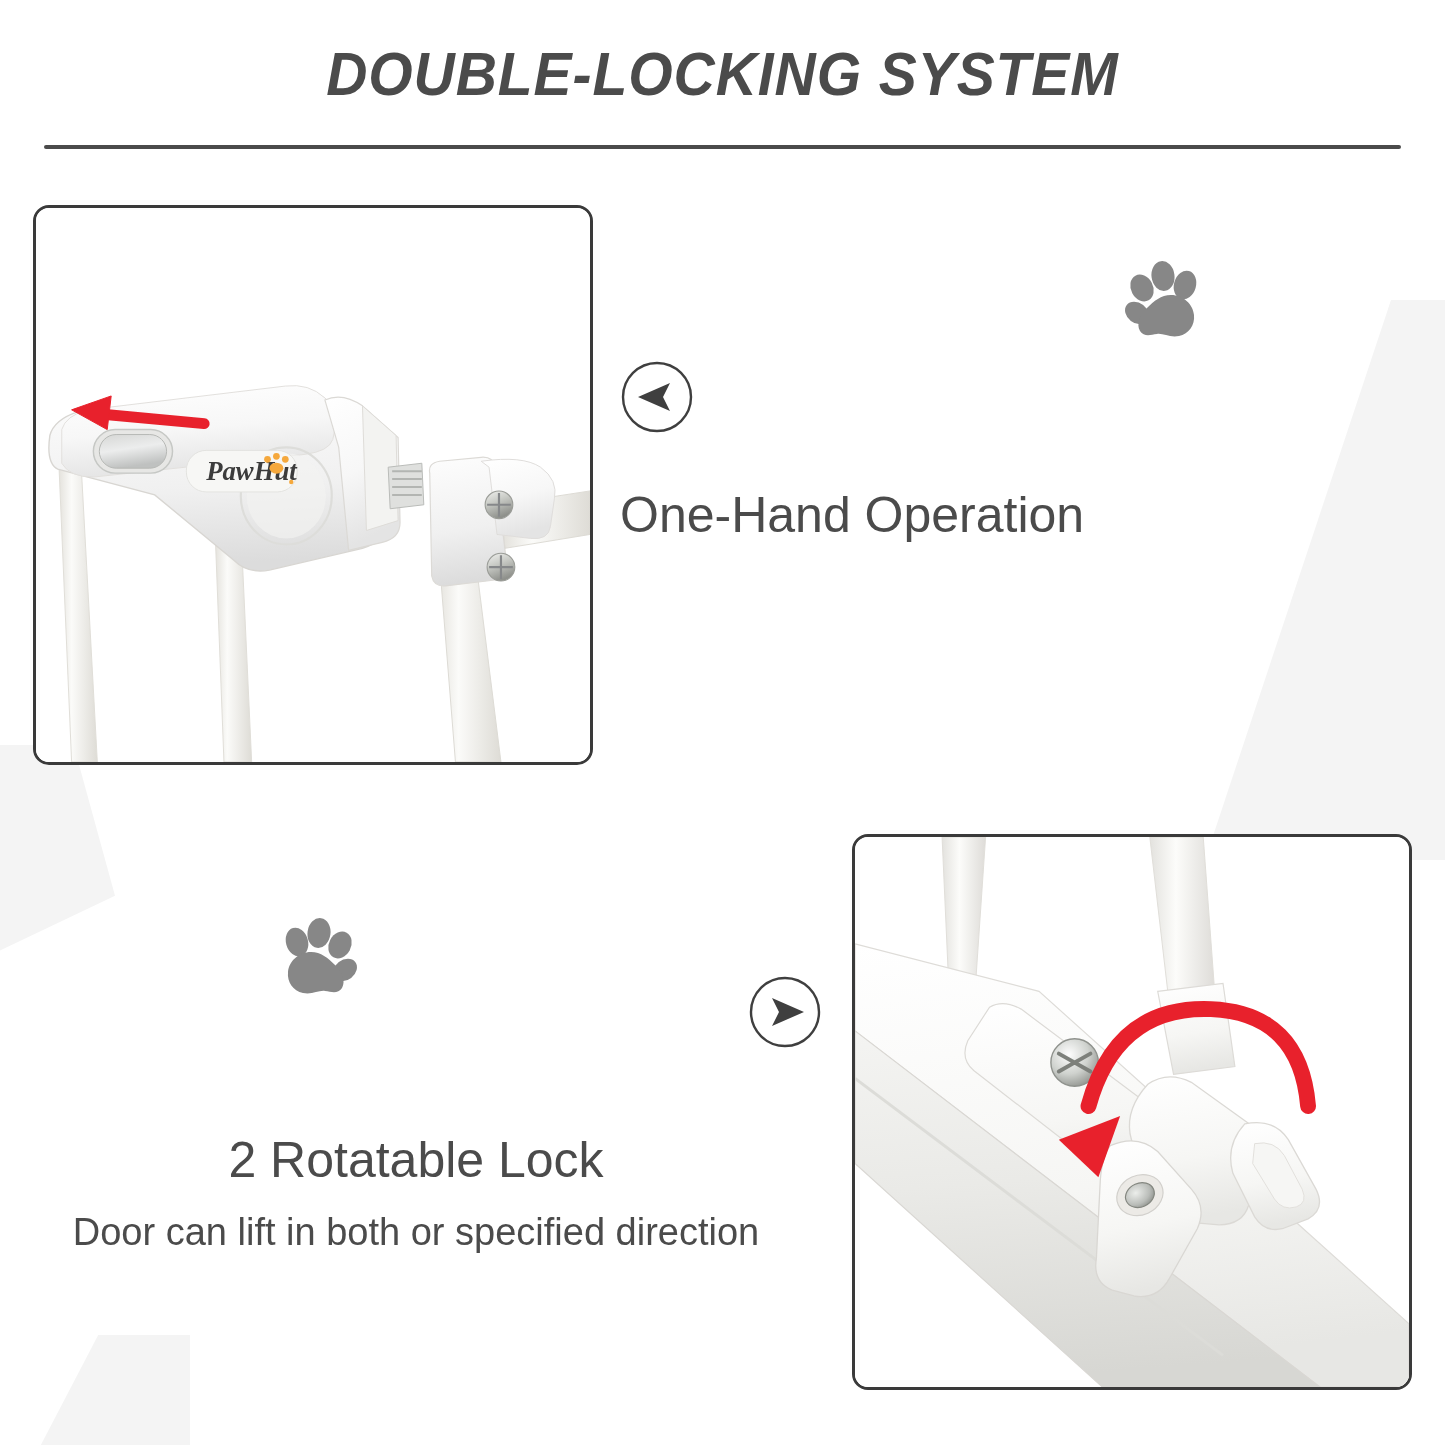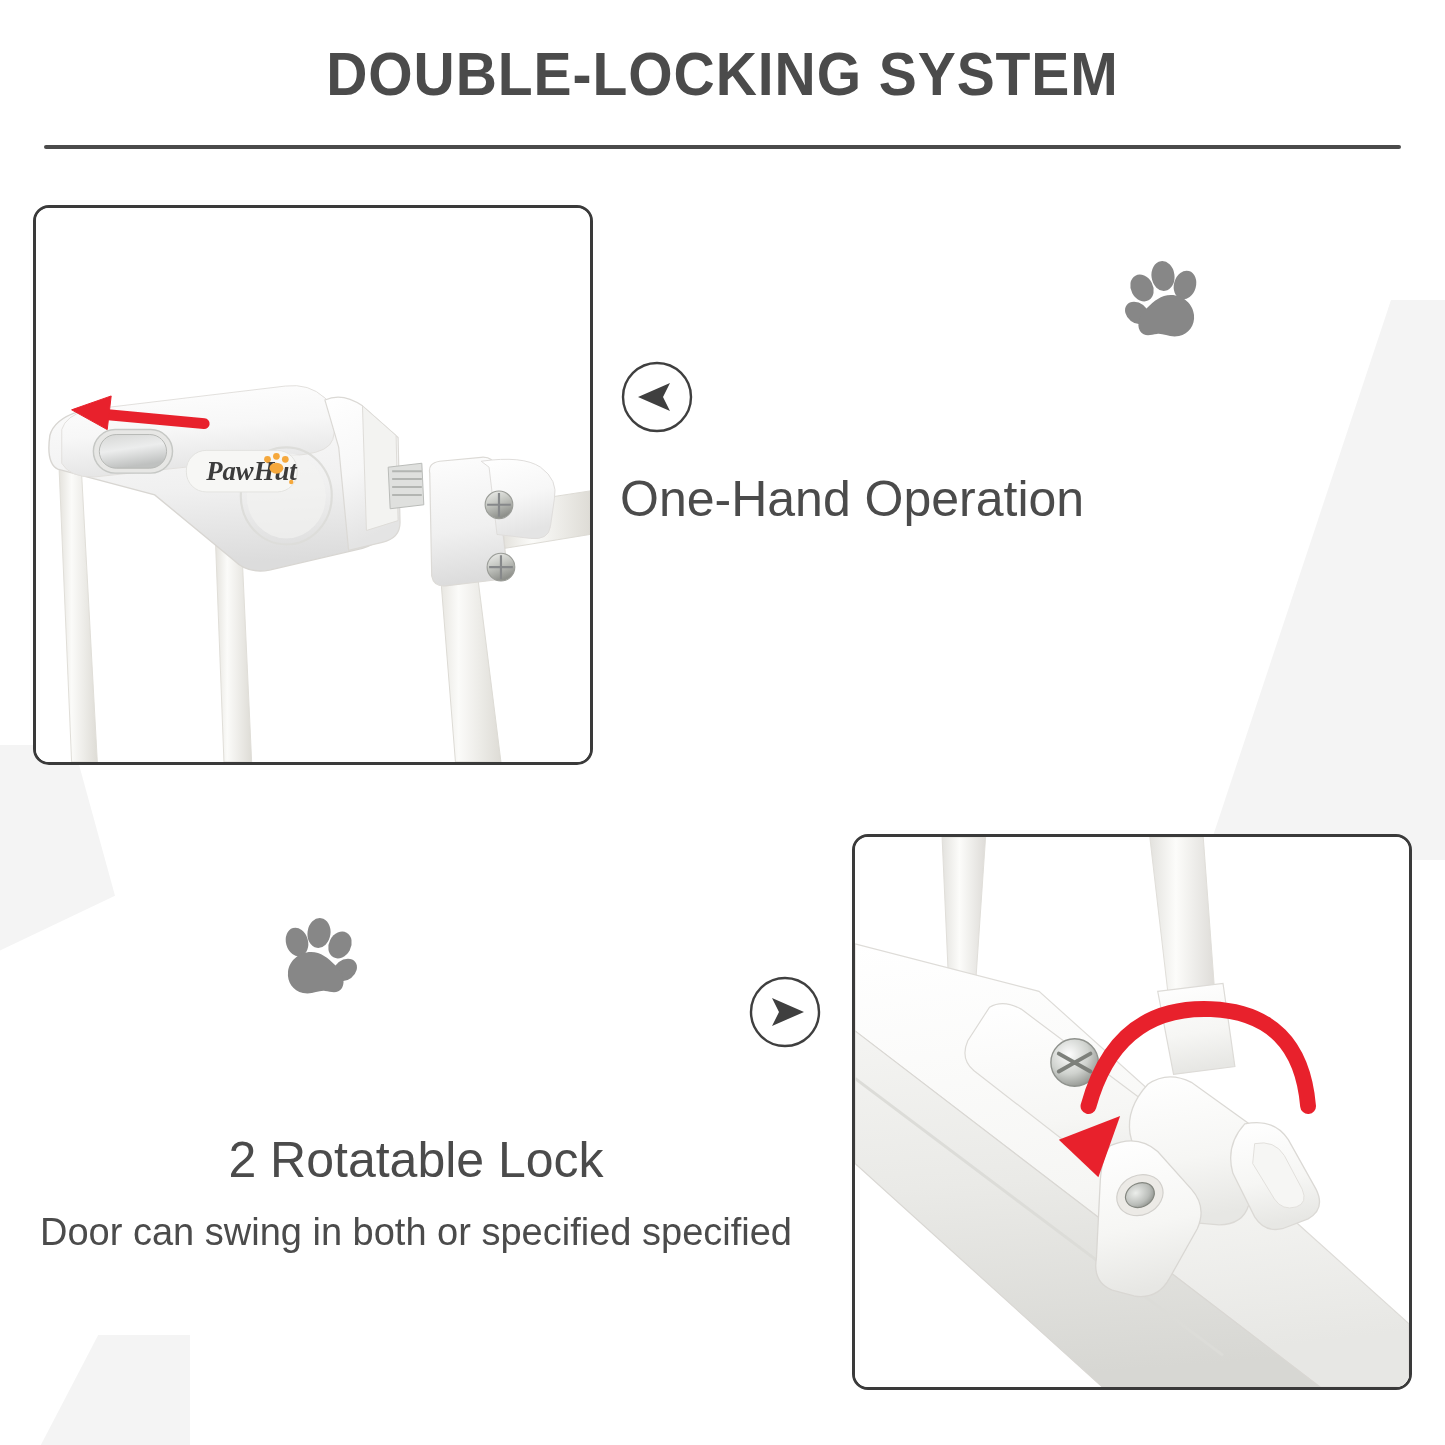--- a/index.html
+++ b/index.html
@@ -42,20 +42,21 @@
     height: 150px;
     clip-path: polygon(46% 0%, 100% 0%, 100% 100%, 0% 100%);
   }
 
   
   #header {
     position: absolute;
     top: 0;
     left: 0;
     width: 1445px;
+    font-style: italic;
   }
   #page-title {
     text-align: center;
     font-size: 62px;
     font-weight: bold;
     letter-spacing: 1px;
     color: #4b4b4b;
     margin: 0;
     padding-top: 38px;
     font-family: "Liberation Sans", sans-serif;
@@ -126,21 +127,21 @@
   .feature-heading {
     font-size: 50px;
     color: #4b4b4b;
     font-weight: normal;
     margin: 0;
     font-family: "Liberation Sans", sans-serif;
     letter-spacing: 0px;
     white-space: nowrap;
   }
   #feature-one-hand .feature-heading {
-    margin-top: 36px;
+    margin-top: 52px;
   }
   #feature-rotatable .feature-heading {
     margin-top: 82px;
   }
   .feature-subtext {
     font-size: 38px;
     color: #4b4b4b;
     margin: 0;
     margin-top: 22px;
     font-family: "Liberation Sans", sans-serif;
@@ -350,14 +351,14 @@
     </g>
   </svg>
 </div>
 
 <div class="feature-block" id="feature-rotatable">
   <svg class="arrow-badge" viewBox="0 0 74 74">
     <circle cx="37" cy="37" r="34" fill="none" stroke="#3f3f3f" stroke-width="2.4"></circle>
     <path d="M24 23 L56 37 L24 51 L31 37 Z" fill="#3f3f3f"></path>
   </svg>
   <p class="feature-heading">2 Rotatable Lock</p>
-  <p class="feature-subtext">Door can swing in both or specified specified</p>
+  <p class="feature-subtext">Door can lift in both or specified direction</p>
 </div>
 
 </body></html>

